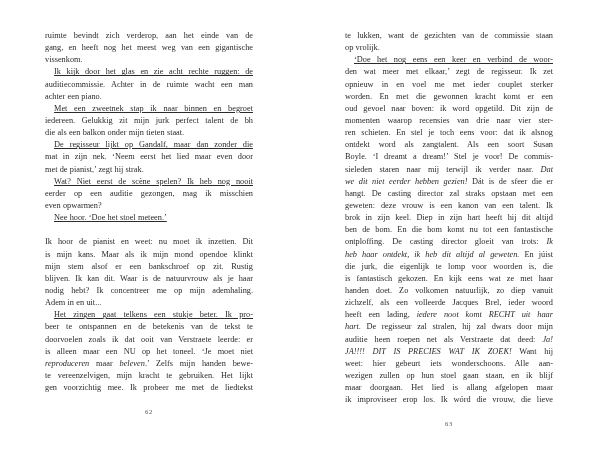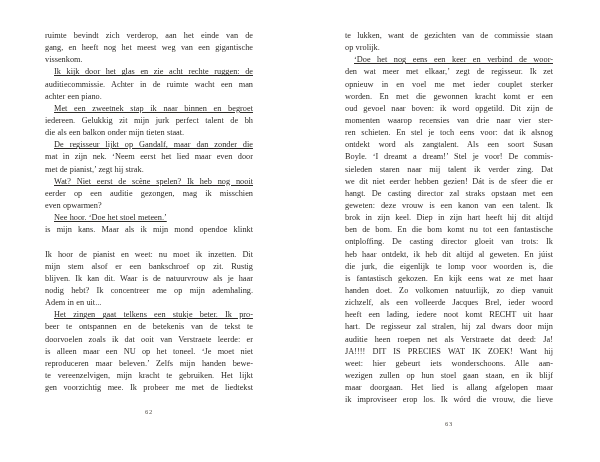--- a/index.html
+++ b/index.html
@@ -32,21 +32,21 @@
     text-align-last: justify;
     box-sizing: border-box;
     word-spacing: 0.2px;
   }
   .line.end {
     text-align: center;
     text-align-last: left;
   }
   .line.in  { padding-left: 9px; text-decoration: underline; }
   .line.gap { margin-top: 12.15px; }
-  .it { }
+  .it { font-style: italic; }
 
   .folio {
     margin-top: 14px;
     text-align: center;
     font-size: 6.5px;
     letter-spacing: 0.8px;
     color: #57534d;
   }
 </style>
 </head>
@@ -63,22 +63,22 @@
       <div class="line in"><span>Met een zweetnek stap ik naar binnen en begroet</span></div>
       <div class="line"><span>iedereen. Gelukkig zit mijn jurk perfect talent de bh</span></div>
       <div class="line end"><span>die als een balkon onder mijn tieten staat.</span></div>
       <div class="line in"><span>De regisseur lijkt op Gandalf, maar dan zonder die</span></div>
       <div class="line"><span>mat in zijn nek. ‘Neem eerst het lied maar even door</span></div>
       <div class="line end"><span>met de pianist,’ zegt hij strak.</span></div>
       <div class="line in"><span>Wat? Niet eerst de scène spelen? Ik heb nog nooit</span></div>
       <div class="line"><span>eerder op een auditie gezongen, mag ik misschien</span></div>
       <div class="line end"><span>even opwarmen?</span></div>
       <div class="line end in"><span>Nee hoor. ‘Doe het stoel meteen.’</span></div>
+      <div class="line gap"><span>Ik hoor de pianist en weet: nu moet ik inzetten. Dit</span></div>
       <div class="line"><span>is mijn kans. Maar als ik mijn mond opendoe klinkt</span></div>
-      <div class="line gap"><span>Ik hoor de pianist en weet: nu moet ik inzetten. Dit</span></div>
       <div class="line"><span>mijn stem alsof er een bankschroef op zit. Rustig</span></div>
       <div class="line"><span>blijven. Ik kan dit. Waar is de natuurvrouw als je haar</span></div>
       <div class="line"><span>nodig hebt? Ik concentreer me op mijn ademhaling.</span></div>
       <div class="line end"><span>Adem in en uit...</span></div>
       <div class="line in"><span>Het zingen gaat telkens een stukje beter. Ik pro-</span></div>
       <div class="line"><span>beer te ontspannen en de betekenis van de tekst te</span></div>
       <div class="line"><span>doorvoelen zoals ik dat ooit van Verstraete leerde: er</span></div>
       <div class="line"><span>is alleen maar een NU op het toneel. ‘Je moet niet</span></div>
       <div class="line"><span class="it">reproduceren</span><span> maar </span><span class="it">beleven</span><span>.’ Zelfs mijn handen bewe-</span></div>
       <div class="line"><span>te vereenzelvigen, mijn kracht te gebruiken. Het lijkt</span></div>
@@ -93,21 +93,21 @@
       <div class="line end"><span>op vrolijk.</span></div>
       <div class="line in"><span>‘Doe het nog eens een keer en verbind de woor-</span></div>
       <div class="line"><span>den wat meer met elkaar,’ zegt de regisseur. Ik zet</span></div>
       <div class="line"><span>opnieuw in en voel me met ieder couplet sterker</span></div>
       <div class="line"><span>worden. En met die gewonnen kracht komt er een</span></div>
       <div class="line"><span>oud gevoel naar boven: ik word opgetild. Dit zijn de</span></div>
       <div class="line"><span>momenten waarop recensies van drie naar vier ster-</span></div>
       <div class="line"><span>ren schieten. En stel je toch eens voor: dat ik alsnog</span></div>
       <div class="line"><span>ontdekt word als zangtalent. Als een soort Susan</span></div>
       <div class="line"><span>Boyle. ‘I dreamt a dream!’ Stel je voor! De commis-</span></div>
-      <div class="line"><span>sieleden staren naar mij talent ik verder zing. </span><span class="it">Dat</span></div>
+      <div class="line"><span>sieleden staren naar mij terwijl ik verder naar. </span><span class="it">Dat</span></div>
       <div class="line"><span class="it">we dit niet eerder hebben gezien!</span><span> Dát is de sfeer die er</span></div>
       <div class="line"><span>hangt. De casting director zal straks opstaan met een</span></div>
       <div class="line"><span>geweten: deze vrouw is een kanon van een talent. Ik</span></div>
       <div class="line"><span>brok in zijn keel. Diep in zijn hart heeft hij dit altijd</span></div>
       <div class="line"><span>ben de bom. En die bom komt nu tot een fantastische</span></div>
       <div class="line"><span>ontploffing. De casting director gloeit van trots: </span><span class="it">Ik</span></div>
       <div class="line"><span class="it">heb haar ontdekt, ik heb dit altijd al geweten.</span><span> En júist</span></div>
       <div class="line"><span>die jurk, die eigenlijk te lomp voor woorden is, die</span></div>
       <div class="line"><span>is fantastisch gekozen. En kijk eens wat ze met haar</span></div>
       <div class="line"><span>handen doet. Zo volkomen natuurlijk, zo diep vanuit</span></div>

